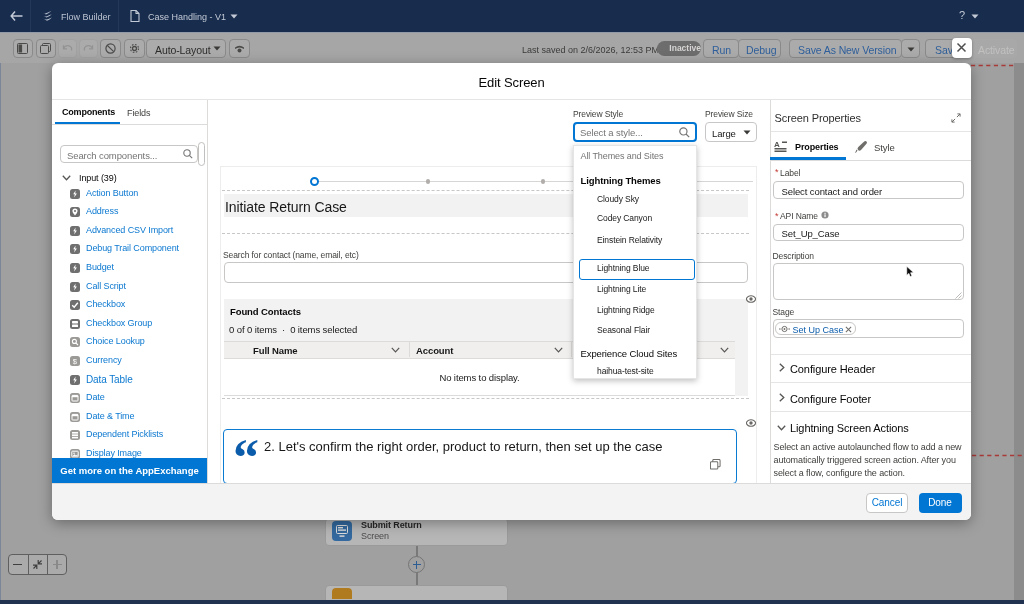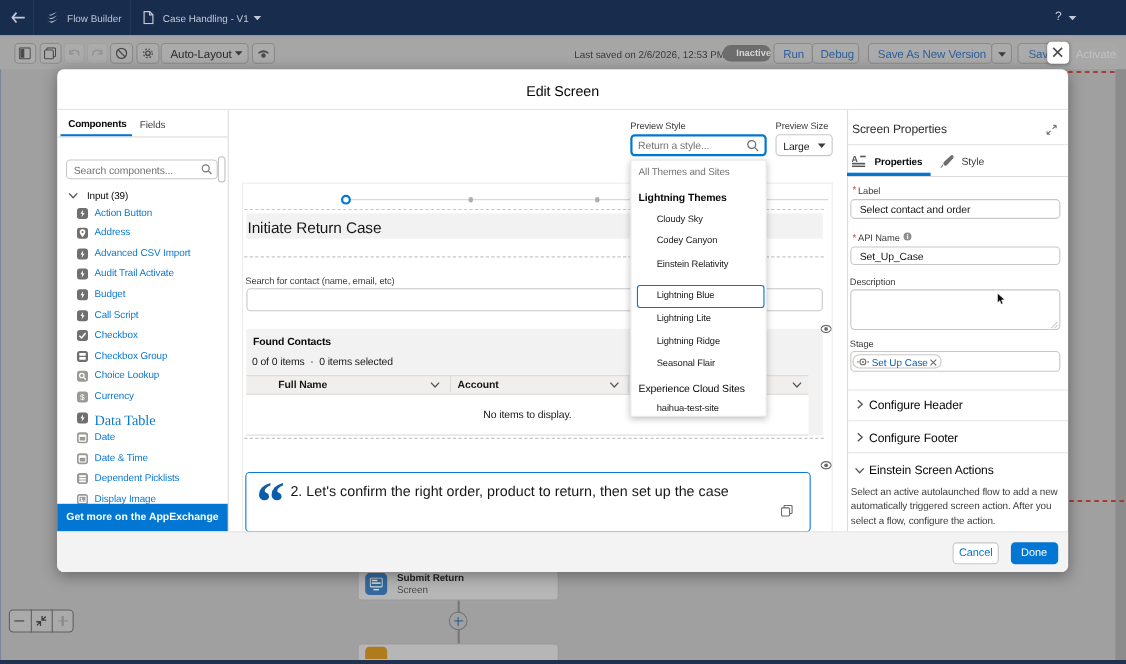--- a/index.html
+++ b/index.html
@@ -183,21 +183,21 @@
     <div class="abs" style="left:86px;top:206.1px;font-size:9px;color:#0b78d0;">Address</div>
     <div class="abs" style="left:70px;top:225.7px;width:10px;height:10px;background:#6f6f6f;border-radius:2.5px;"></div>
     <svg class="abs" style="left:70px;top:225.7px;" width="10" height="10" viewBox="0 0 10 10">
       <path d="M5.6 1.5 L3.2 5.3 H4.8 L4.2 8.5 L6.9 4.6 H5.2 Z" fill="#fff"></path>
     </svg>
     <div class="abs" style="left:86px;top:224.7px;font-size:9px;color:#0b78d0;">Advanced CSV Import</div>
     <div class="abs" style="left:70px;top:244.3px;width:10px;height:10px;background:#6f6f6f;border-radius:2.5px;"></div>
     <svg class="abs" style="left:70px;top:244.3px;" width="10" height="10" viewBox="0 0 10 10">
       <path d="M5.6 1.5 L3.2 5.3 H4.8 L4.2 8.5 L6.9 4.6 H5.2 Z" fill="#fff"></path>
     </svg>
-    <div class="abs" style="left:86px;top:243.3px;font-size:9px;color:#0b78d0;">Audit Trail Activate</div>
+    <div class="abs" style="left:86px;top:243.3px;font-size:9px;color:#0b78d0;">Debug Trail Component</div>
     <div class="abs" style="left:70px;top:262.9px;width:10px;height:10px;background:#6f6f6f;border-radius:2.5px;"></div>
     <svg class="abs" style="left:70px;top:262.9px;" width="10" height="10" viewBox="0 0 10 10">
       <path d="M5.6 1.5 L3.2 5.3 H4.8 L4.2 8.5 L6.9 4.6 H5.2 Z" fill="#fff"></path>
     </svg>
     <div class="abs" style="left:86px;top:261.9px;font-size:9px;color:#0b78d0;">Budget</div>
     <div class="abs" style="left:70px;top:281.5px;width:10px;height:10px;background:#6f6f6f;border-radius:2.5px;"></div>
     <svg class="abs" style="left:70px;top:281.5px;" width="10" height="10" viewBox="0 0 10 10">
       <path d="M5.6 1.5 L3.2 5.3 H4.8 L4.2 8.5 L6.9 4.6 H5.2 Z" fill="#fff"></path>
     </svg>
     <div class="abs" style="left:86px;top:280.5px;font-size:9px;color:#0b78d0;">Call Script</div>
@@ -220,21 +220,21 @@
     <div class="abs" style="left:86px;top:336.3px;font-size:9px;color:#0b78d0;">Choice Lookup</div>
     <div class="abs" style="left:70px;top:355.9px;width:10px;height:10px;background:#9c9a97;border-radius:2.5px;"></div>
     <svg class="abs" style="left:70px;top:355.9px;" width="10" height="10" viewBox="0 0 10 10">
       <text x="2.8" y="7.6" font-size="7.5" fill="#fff" font-family="Liberation Sans">$</text>
     </svg>
     <div class="abs" style="left:86px;top:354.9px;font-size:9px;color:#0b78d0;">Currency</div>
     <div class="abs" style="left:70px;top:374.5px;width:10px;height:10px;background:#6f6f6f;border-radius:2.5px;"></div>
     <svg class="abs" style="left:70px;top:374.5px;" width="10" height="10" viewBox="0 0 10 10">
       <path d="M5.6 1.5 L3.2 5.3 H4.8 L4.2 8.5 L6.9 4.6 H5.2 Z" fill="#fff"></path>
     </svg>
-    <div class="abs" style="left:86px;top:373.5px;font-size:13px;color:#0b78d0;font-family:Liberation Serif, serif;">Data Table</div>
+    <div class="abs" style="left:86px;top:373.5px;font-size:10px;color:#0b78d0;">Data Table</div>
     <div class="abs" style="left:70px;top:393.1px;width:10px;height:10px;background:#9c9a97;border-radius:2.5px;"></div>
     <svg class="abs" style="left:70px;top:393.1px;" width="10" height="10" viewBox="0 0 10 10">
       <rect x="2" y="2.4" width="6" height="5.6" rx="0.6" fill="none" stroke="#fff" stroke-width="1"></rect>
       <rect x="2" y="2.4" width="6" height="1.8" fill="#fff"></rect>
     </svg>
     <div class="abs" style="left:86px;top:392.1px;font-size:9px;color:#0b78d0;">Date</div>
     <div class="abs" style="left:70px;top:411.70000000000005px;width:10px;height:10px;background:#9c9a97;border-radius:2.5px;"></div>
     <svg class="abs" style="left:70px;top:411.70000000000005px;" width="10" height="10" viewBox="0 0 10 10">
       <rect x="2" y="2.4" width="6" height="5.6" rx="0.6" fill="none" stroke="#fff" stroke-width="1"></rect>
       <rect x="2" y="2.4" width="6" height="1.8" fill="#fff"></rect>
@@ -253,21 +253,21 @@
       <circle cx="4" cy="4.2" r="0.8" fill="#fff"></circle>
       <path d="M2.5 7 L4.5 5.2 L6 6.6 L7.5 5.4 L7.5 7 Z" fill="#fff"></path>
     </svg>
     <div class="abs" style="left:86px;top:447.90000000000003px;font-size:9px;color:#0b78d0;">Display Image</div>
   </div>
 
 <div class="abs" style="left:52px;top:458px;width:155px;height:25px;background:#0176d3;color:#fff;font-size:9.5px;font-weight:bold;text-align:center;line-height:25px;letter-spacing:0;">Get more on the AppExchange</div>
 
 <div class="abs" style="left:573px;top:109px;font-size:8.5px;color:#3e3e3c;">Preview Style</div>
 <div class="abs" style="left:573px;top:121.5px;width:124px;height:20.5px;background:#fff;border:2px solid #0176d3;border-radius:4px;"></div>
-<div class="abs" style="left:580px;top:127px;font-size:9.5px;color:#747474;">Return a style...</div>
+<div class="abs" style="left:580px;top:127px;font-size:9.5px;color:#747474;">Select a style...</div>
 <svg class="abs" style="left:679px;top:127px;" width="11" height="11" viewBox="0 0 11 11">
     <circle cx="4.4" cy="4.4" r="3.6" fill="none" stroke="#747474" stroke-width="1.2"></circle>
     <path d="M7 7 L10.2 10.2" stroke="#747474" stroke-width="1.2"></path>
   </svg>
 <div class="abs" style="left:705px;top:109px;font-size:8.5px;color:#3e3e3c;">Preview Size</div>
 <div class="inp" style="left:705px;top:121.5px;width:52px;height:20.5px;"></div>
 <div class="abs" style="left:712px;top:127.5px;font-size:9.5px;color:#181818;">Large</div>
 <svg class="abs" style="left:743px;top:129.5px;" width="8" height="5" viewBox="0 0 8 5">
     <path d="M0.5 0.5 L4 4.5 L7.5 0.5 Z" fill="#3a3a39"></path>
   </svg>
@@ -392,21 +392,21 @@
 <div class="abs" style="left:790px;top:362.5px;font-size:11px;color:#080707;">Configure Header</div>
 <div class="abs" style="left:771px;top:381.5px;width:200px;height:1px;background:#e5e5e5;"></div>
 <svg class="abs" style="left:779px;top:392.5px;" width="6" height="9" viewBox="0 0 6 9">
     <path d="M0.8 0.8 L4.8 4.5 L0.8 8.2" stroke="#565655" stroke-width="1.3" fill="none"></path>
   </svg>
 <div class="abs" style="left:790px;top:392.5px;font-size:11px;color:#080707;">Configure Footer</div>
 <div class="abs" style="left:771px;top:410.5px;width:200px;height:1px;background:#e5e5e5;"></div>
 <svg class="abs" style="left:777px;top:424.5px;" width="9" height="6" viewBox="0 0 9 6">
     <path d="M0.8 0.8 L4.5 4.8 L8.2 0.8" stroke="#565655" stroke-width="1.3" fill="none"></path>
   </svg>
-<div class="abs" style="left:790px;top:421.5px;font-size:11px;color:#080707;">Einstein Screen Actions</div>
+<div class="abs" style="left:790px;top:421.5px;font-size:11px;color:#080707;">Lightning Screen Actions</div>
 <div class="abs" style="left:773.5px;top:441px;font-size:9px;color:#3e3e3c;line-height:13.2px;letter-spacing:-0.1px;">Select an active autolaunched flow to add a new<br>automatically triggered screen action. After you<br>select a flow, configure the action.</div>
 
 <div class="abs" style="left:52px;top:483px;width:919px;height:37px;background:#f4f3f3;border-top:1px solid #dddbda;border-radius:0 0 6px 6px;"></div>
 <div class="abs" style="left:866px;top:493px;width:42px;height:19.5px;background:#fff;border:1px solid #c9c7c5;border-radius:4px;color:#0176d3;font-size:10px;text-align:center;line-height:18.5px;">Cancel</div>
 <div class="abs" style="left:918.5px;top:493px;width:43px;height:19.5px;background:#0176d3;border-radius:4px;color:#fff;font-size:10px;text-align:center;line-height:19.5px;">Done</div>
 
 <div class="abs" style="left:573px;top:145px;width:124px;height:234px;background:#fff;border:1px solid #e5e5e5;box-shadow:0 2px 6px rgba(0,0,0,0.25);"></div>
 <div class="abs" style="left:580.5px;top:150.5px;font-size:9px;color:#747474;">All Themes and Sites</div>
 <div class="abs" style="left:580.5px;top:174.5px;font-size:9.5px;font-weight:bold;color:#080707;">Lightning Themes</div>
 <div class="abs" style="left:597px;top:193.5px;font-size:8.5px;color:#181818;">Cloudy Sky</div>

